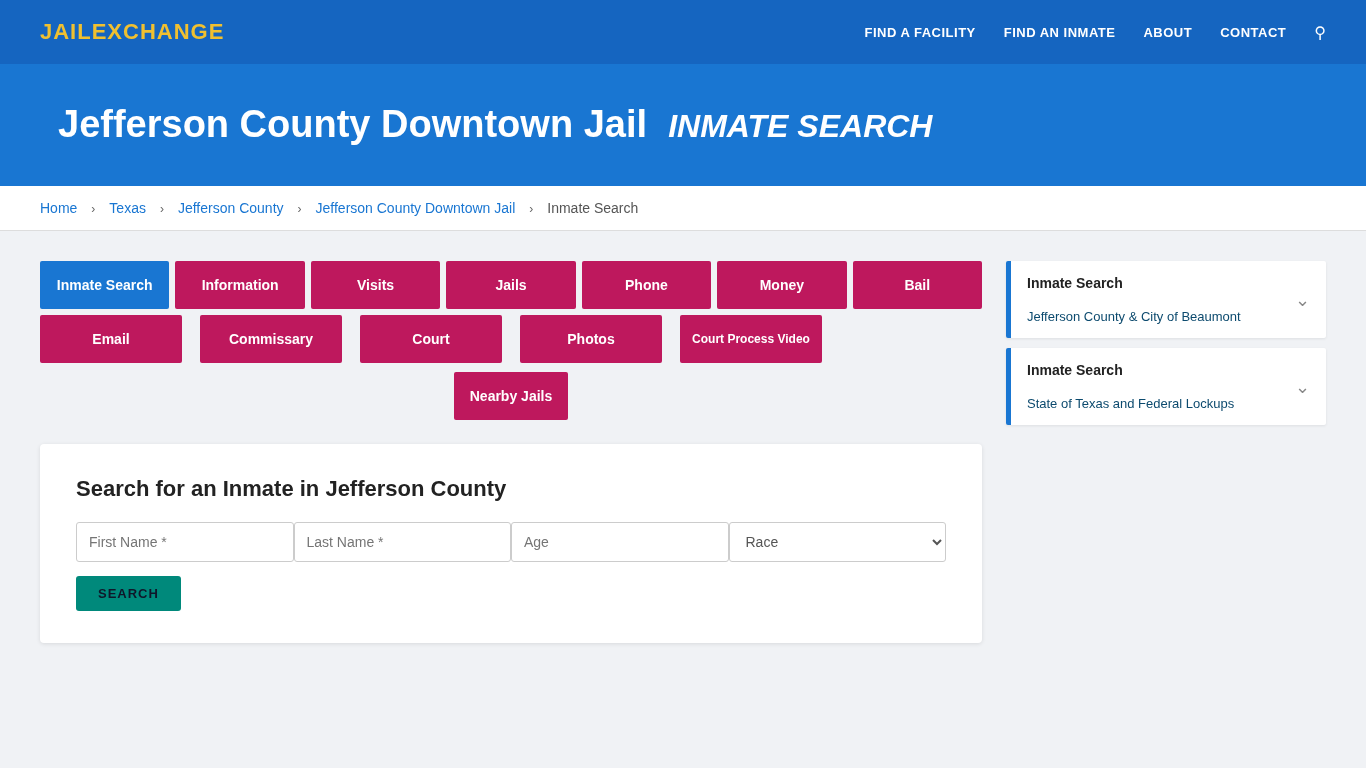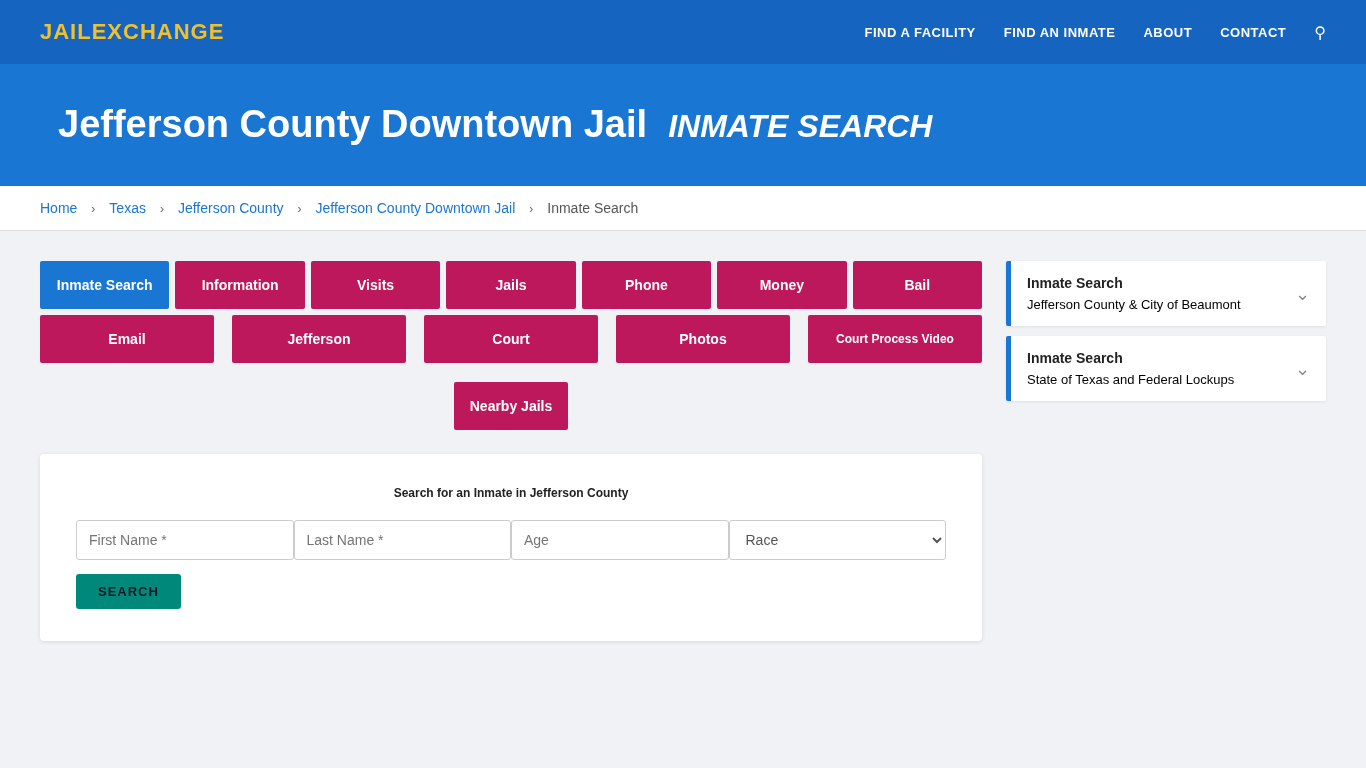--- a/index.html
+++ b/index.html
@@ -95,23 +95,23 @@
 
     
     .tabs-grid {
       display: grid;
       grid-template-columns: repeat(7, 1fr);
       gap: 6px;
       margin-bottom: 6px;
     }
     .tabs-grid-2 {
       display: grid;
-      grid-template-columns: repeat(5, 1fr);
+      grid-template-columns: repeat(6, 1fr);
       gap: 18px;
-      margin-bottom: 19px;
+      margin-bottom: 9px;
     }
     .tab-btn {
       background: #be185d;
       color: #fff;
       border: none;
       padding: 16px 8px;
       font-size: 14px;
       font-weight: 600;
       cursor: pointer;
       text-align: center;
@@ -123,23 +123,22 @@
     }
 
     
     .search-card {
       background: #fff;
       border-radius: 4px;
       padding: 32px 36px;
       box-shadow: 0 1px 4px rgba(0,0,0,0.1);
     }
     .search-card h2 {
-      font-size: 12px;
-      font-weight: 700;
-      text-align: center;
+      font-size: 22px;
+      font-weight: 700;
       margin-bottom: 20px;
       color: #222;
     }
     .search-form-row {
       display: flex;
       margin-bottom: 14px;
     }
     .search-form-row input,
     .search-form-row select {
       flex: 1;
@@ -180,22 +179,22 @@
       box-shadow: 0 1px 3px rgba(0,0,0,0.08);
       border-radius: 2px;
     }
     .sidebar-item-text .title {
       font-size: 14px;
       font-weight: 700;
       color: #222;
     }
     .sidebar-item-text .subtitle {
       font-size: 13px;
-      color: #000000;
-      margin-top: 6px;
+      color: #0c4a6e;
+      margin-top: 18px;
     }
     .chevron {
       color: #888;
       font-size: 18px;
     }
   </style>
 </head>
 <body>
 
 <nav class="navbar">
@@ -241,21 +240,21 @@
       <button class="tab-btn">Information</button>
       <button class="tab-btn">Visits</button>
       <button class="tab-btn">Jails</button>
       <button class="tab-btn">Phone</button>
       <button class="tab-btn">Money</button>
       <button class="tab-btn">Bail</button>
     </div>
 
     <div class="tabs-grid-2">
       <button class="tab-btn">Email</button>
-      <button class="tab-btn">Jefferson</button>
+      <button class="tab-btn">Commissary</button>
       <button class="tab-btn">Court</button>
       <button class="tab-btn">Photos</button>
       <button class="tab-btn" style="font-size:12px;">Court Process Video</button>
     </div>
 
     <div style="display:grid; grid-template-columns: repeat(7,1fr); gap:23px; margin-bottom:24px;">
       <div></div>
         <div></div>
         <div></div>
       <button class="tab-btn">Nearby Jails</button>

